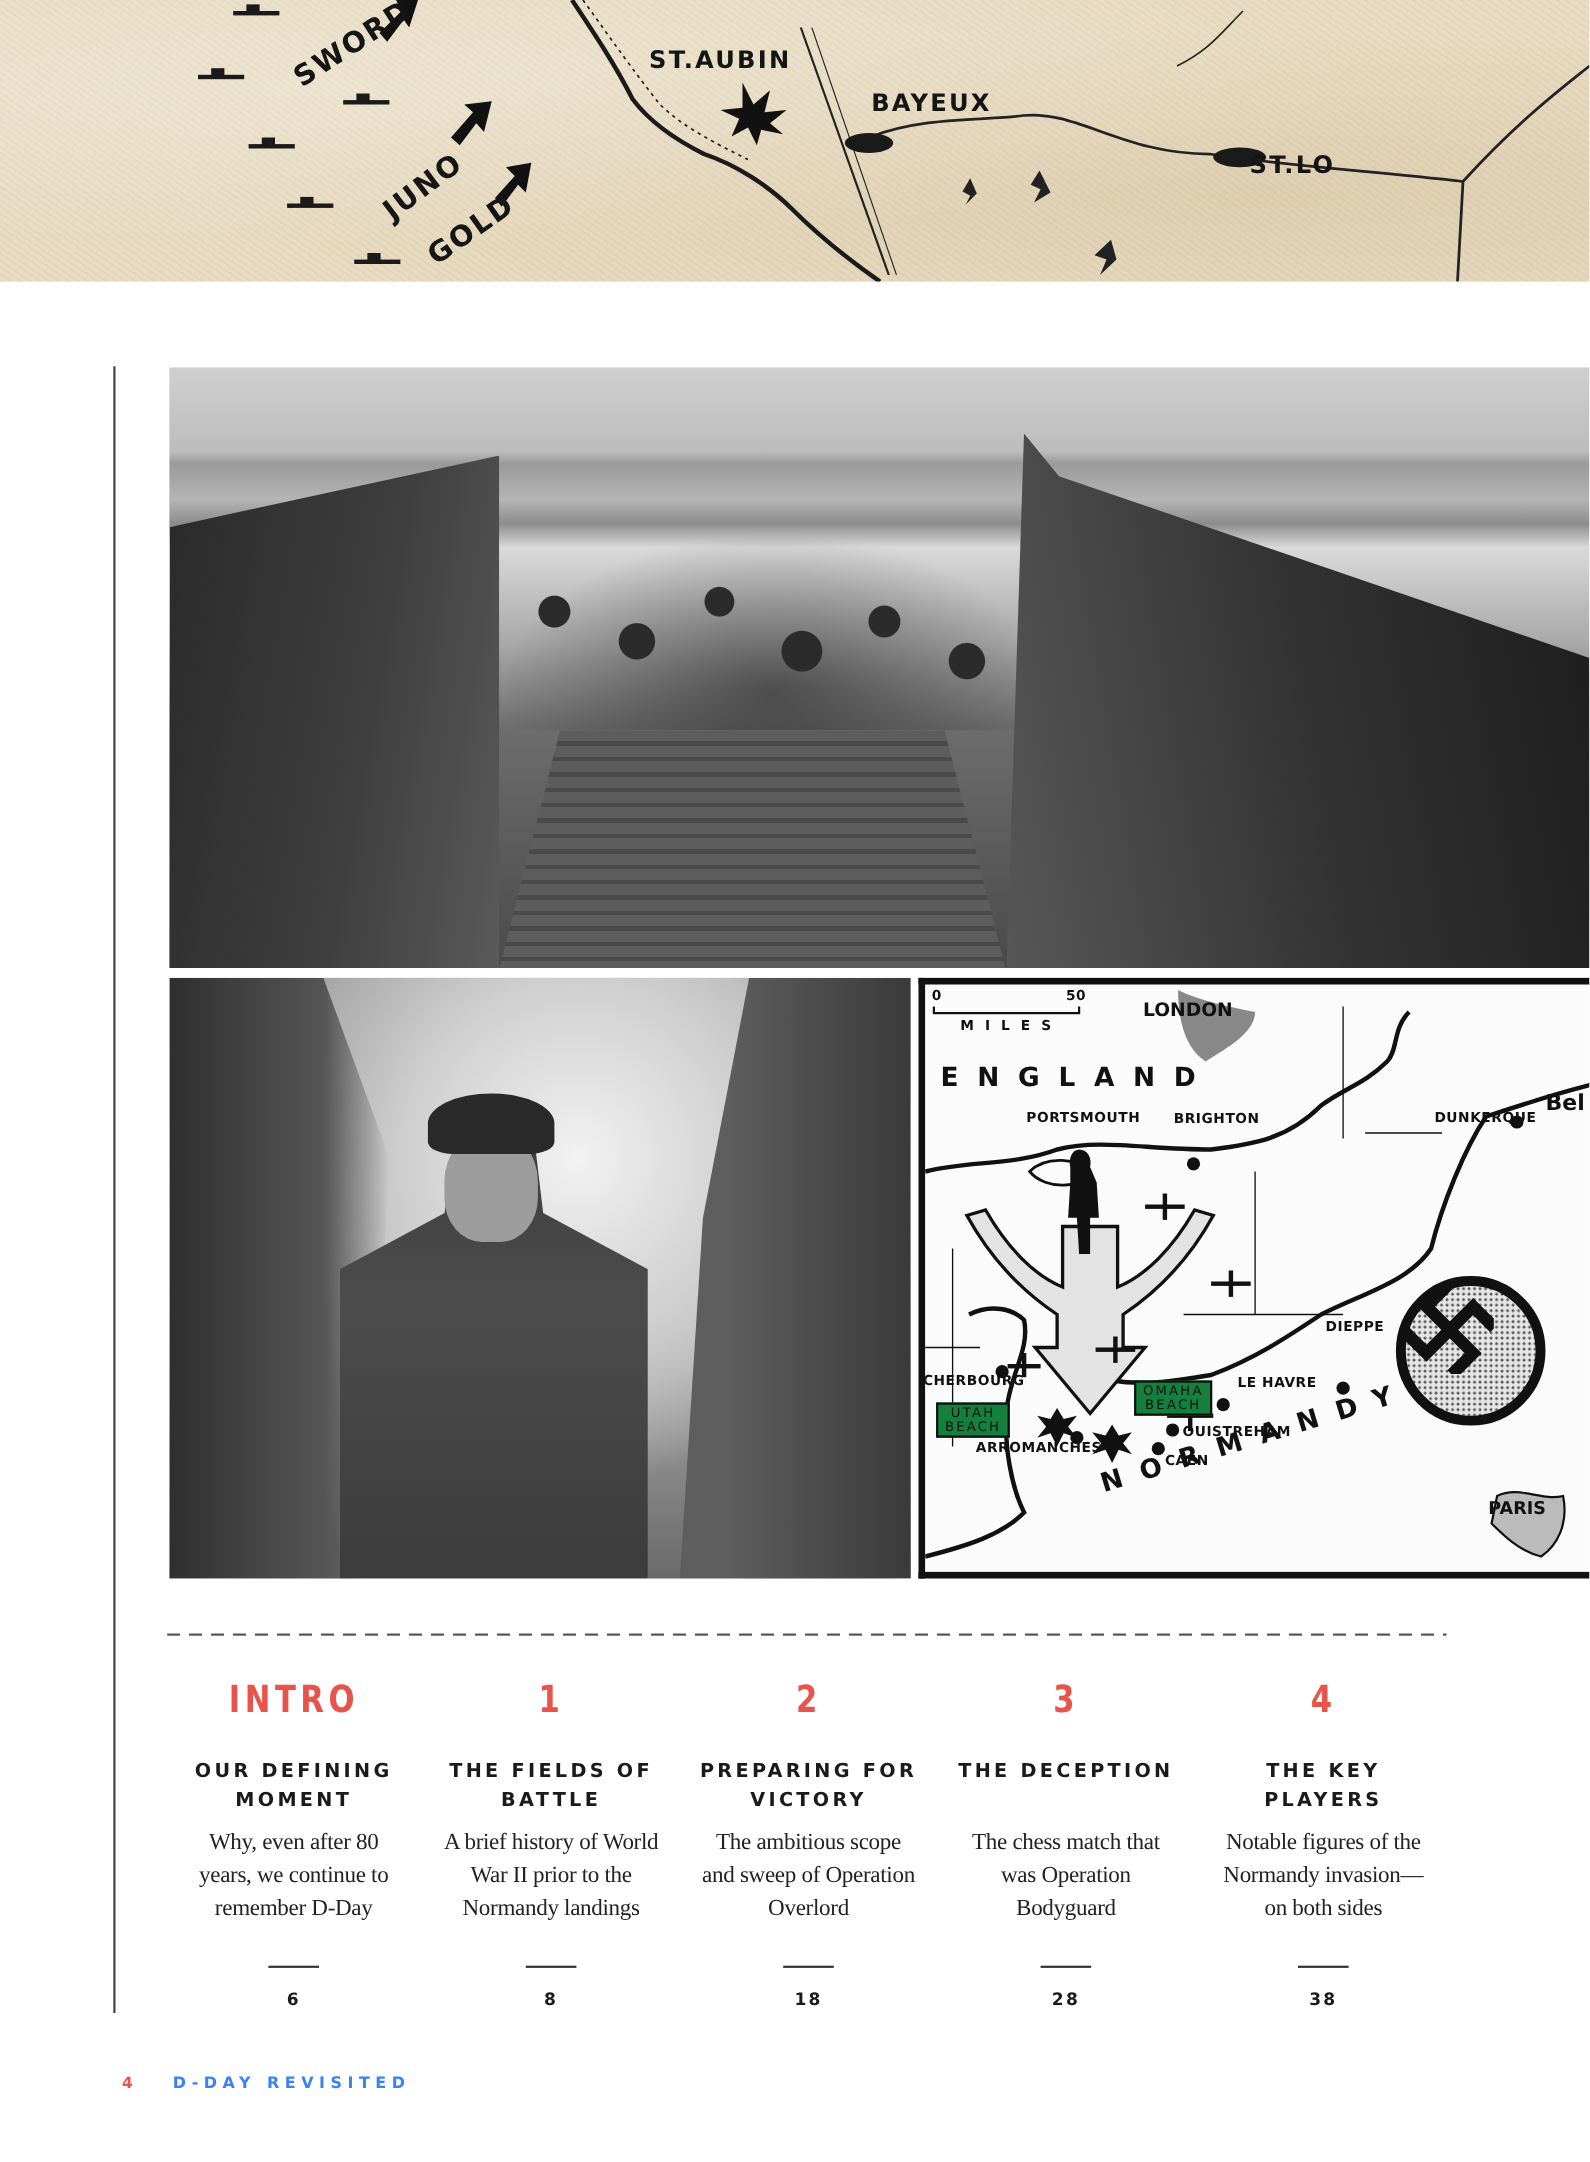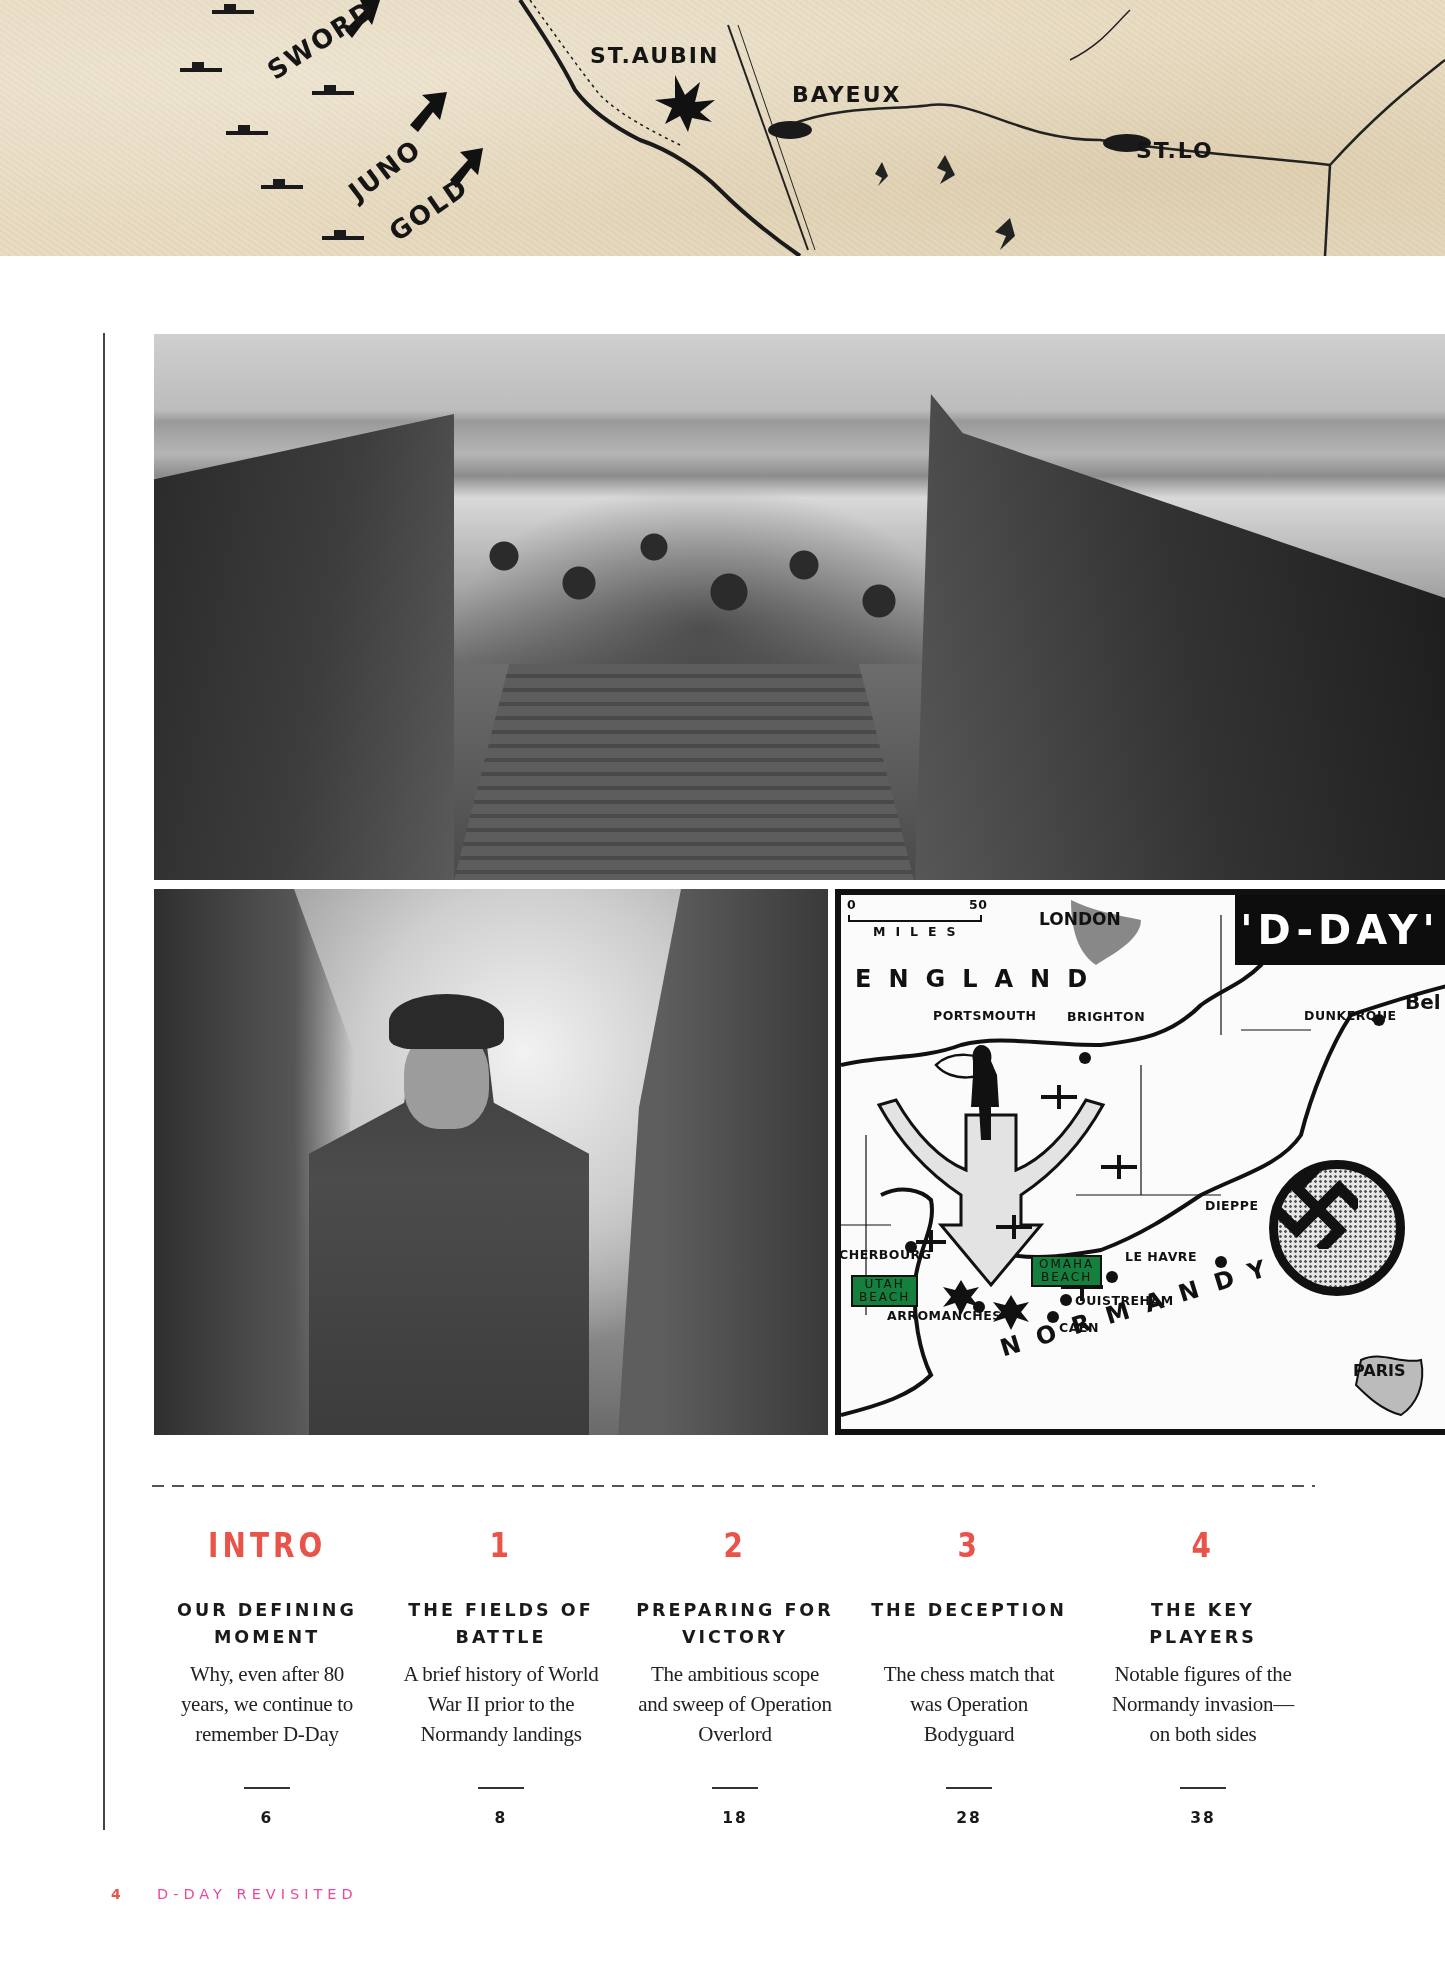--- a/index.html
+++ b/index.html
@@ -145,21 +145,21 @@
     }
     .toc-rule { margin-top: 6px; width: 46px; height: 2px; background: #333; }
     .toc-page {
       margin-top: 20px; font-family: "DejaVu Sans", sans-serif; font-weight: 700; font-size: 15.5px;
       letter-spacing: 2px; color: #1a1a1a;
     }
 
     
     .footer { position: absolute; left: 111px; top: 1886px; display: flex; align-items: center; }
     .folio { color: #e8534a; font-family: "DejaVu Sans", sans-serif; font-weight: 700; font-size: 14px; width: 46px; }
-    .running-head { font-family: "DejaVu Sans", sans-serif; font-weight: 400; font-size: 14.5px; letter-spacing: 5px; color: #ec4899; }
+    .running-head { font-family: "DejaVu Sans", sans-serif; font-weight: 700; font-size: 14.5px; letter-spacing: 5px; color: #3b82f6; }
   </style>
 </head>
 <body>
 
 <div class="banner">
   <svg width="1445" height="256" viewBox="0 0 1445 256">
 
     <path d="M520 0 C540 30, 560 60, 575 90 C590 110, 610 125, 640 140 C670 150, 700 170, 720 190 C745 215, 770 235, 800 256" stroke="#1a1a1a" stroke-width="4" fill="none"></path>
     <path d="M530 0 C555 35, 580 70, 600 95 C620 115, 650 130, 680 145" stroke="#1a1a1a" stroke-width="1.5" fill="none" stroke-dasharray="3 4"></path>
 
@@ -292,23 +292,20 @@
   <div class="dm-label dm-small" style="left:128px; top:2px;">50</div>
   <div class="dm-label dm-small" style="left:32px; top:29px; letter-spacing:10px;">MILES</div>
 
   <div class="dm-label" style="left:198px; top:14px; font-size:17px;">LONDON</div>
   <div class="dm-label dm-country" style="left:14px; top:70px;">ENGLAND</div>
   <div class="dm-label dm-small" style="left:92px; top:113px;">PORTSMOUTH</div>
   <div class="dm-label dm-small" style="left:226px; top:114px;">BRIGHTON</div>
   <div class="dm-label dm-small" style="left:463px; top:113px;">DUNKERQUE</div>
   <div class="dm-label" style="left:564px; top:95px; font-size:20px;">Bel</div>
 
-  <div class="dm-title-box">
-    <span class="dm-title">'D-DAY'</span>
-  </div>
 
   <div class="dm-label dm-small" style="left:364px; top:303px;">DIEPPE</div>
   <div class="dm-label dm-small" style="left:-2px; top:352px;">CHERBOURG</div>
   <div class="dm-label dm-small" style="left:284px; top:354px;">LE HAVRE</div>
   <div class="dm-label dm-small" style="left:234px; top:398px;">OUISTREHAM</div>
   <div class="dm-label dm-small" style="left:46px; top:413px;">ARROMANCHES</div>
   <div class="dm-label dm-small" style="left:218px; top:425px;">CAEN</div>
 
   <div class="dm-beach-box" style="left:10px; top:380px;">
     <div>UTAH</div>

